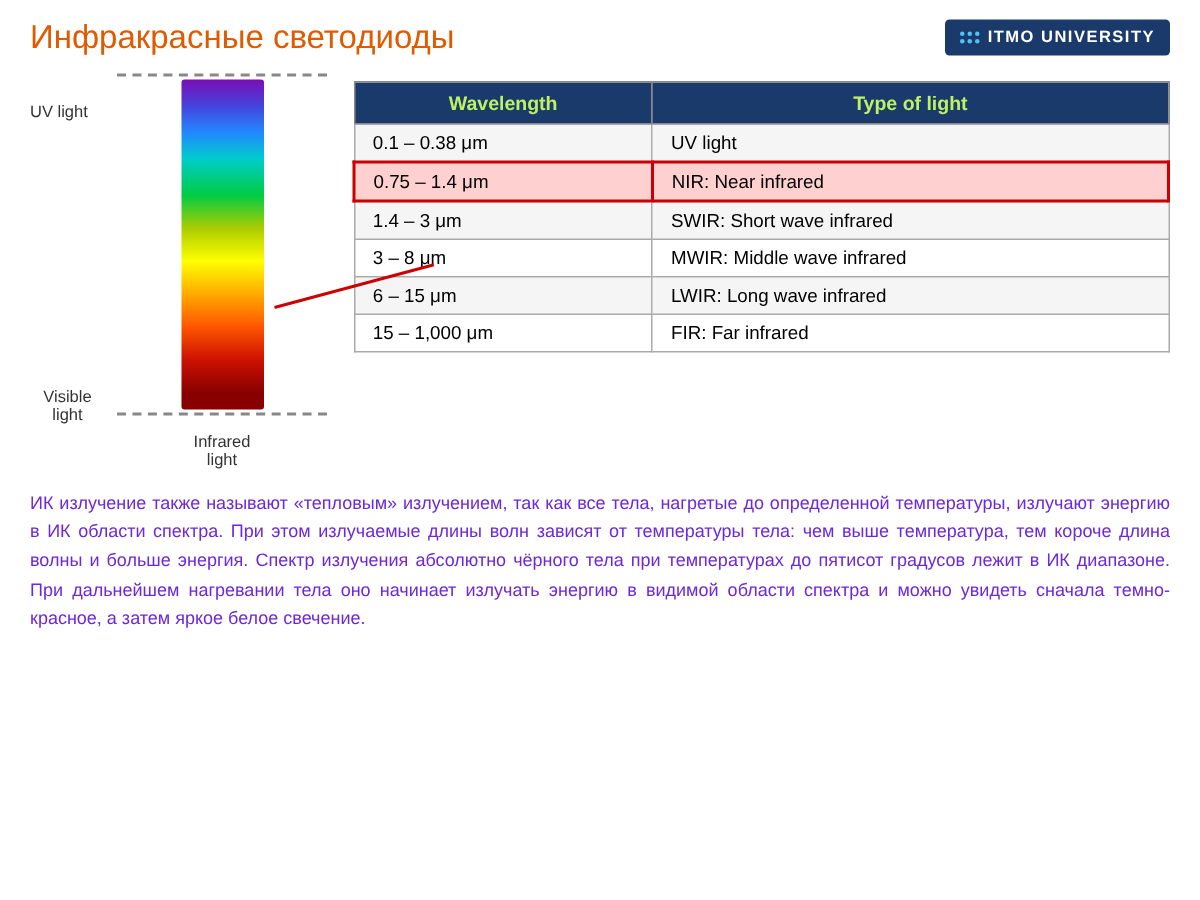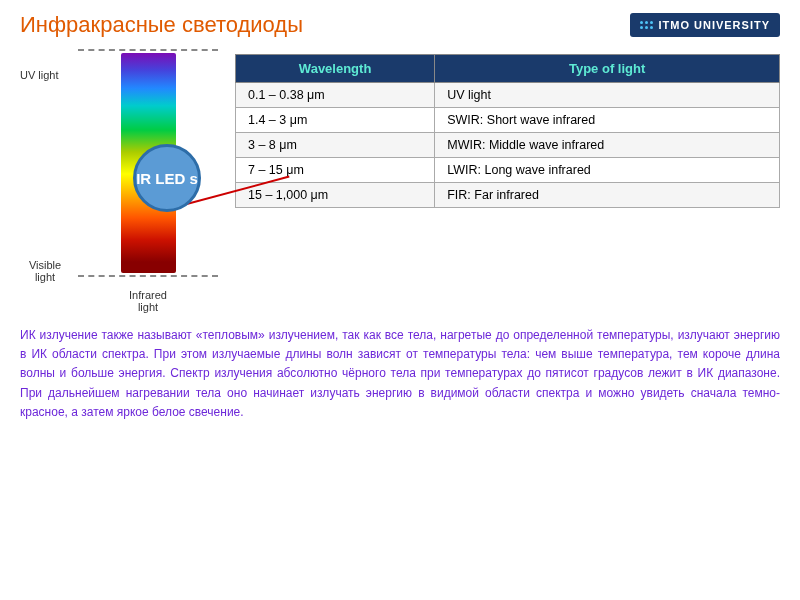--- a/index.html
+++ b/index.html
@@ -174,21 +174,21 @@
     }
 
     .wavelength-table {
       border-collapse: collapse;
       width: 100%;
       font-size: 12.5px;
     }
 
     .wavelength-table th {
       background: #1a3a6b;
-      color: #5eead4;
+      color: #bef264;
       padding: 6px 12px;
       text-align: center;
       border: 1px solid #888;
       font-size: 13px;
     }
 
     .wavelength-table td {
       padding: 5px 12px;
       border: 1px solid #aaa;
       text-align: left;
@@ -257,53 +257,52 @@
       <span class="uv-label">UV light</span>
       <span class="visible-label">Visible<br>light</span>
     </div>
 
     <div class="spectrum-bar-container">
       <div class="dashed-line-top"></div>
       <div class="spectrum-bar"></div>
       <div class="dashed-line-bottom"></div>
       <div class="infrared-label">Infrared<br>light</div>
 
-      <div class="ir-led-bubble">
-        <span>IR
-LED
-s</span>
-      </div>
 
       <div class="arrow-line"></div>
     </div>
   </div>
 
   <div class="table-section">
     <table class="wavelength-table">
       <thead>
         <tr>
           <th>Wavelength</th>
           <th>Type of light</th>
         </tr>
       </thead>
       <tbody id="table-body">
       <tr>
             <td>0.1 – 0.38 μm</td>
             <td>UV light</td>
           </tr>
+          <tr class="highlighted-row">
+            <td>0.75 – 1.4 μm</td>
+            <td>NIR: Near infrared</td>
+          </tr>
           <tr>
             <td>1.4 – 3 μm</td>
             <td>SWIR: Short wave infrared</td>
           </tr>
           <tr>
             <td>3 – 8 μm</td>
             <td>MWIR: Middle wave infrared</td>
           </tr>
           <tr>
-            <td>7 – 15 μm</td>
+            <td>6 – 15 μm</td>
             <td>LWIR: Long wave infrared</td>
           </tr>
           <tr>
             <td>15 – 1,000 μm</td>
             <td>FIR: Far infrared</td>
           </tr>
         </tbody>
     </table>
   </div>
 </div>

